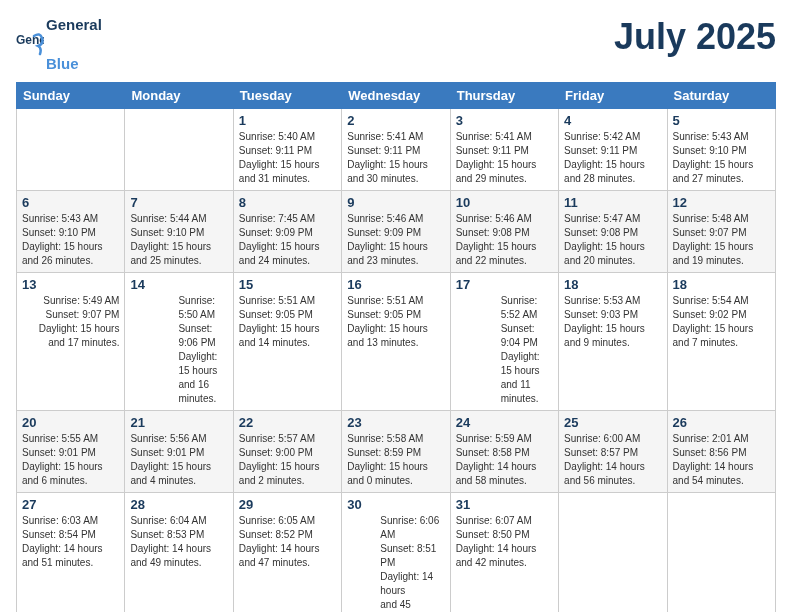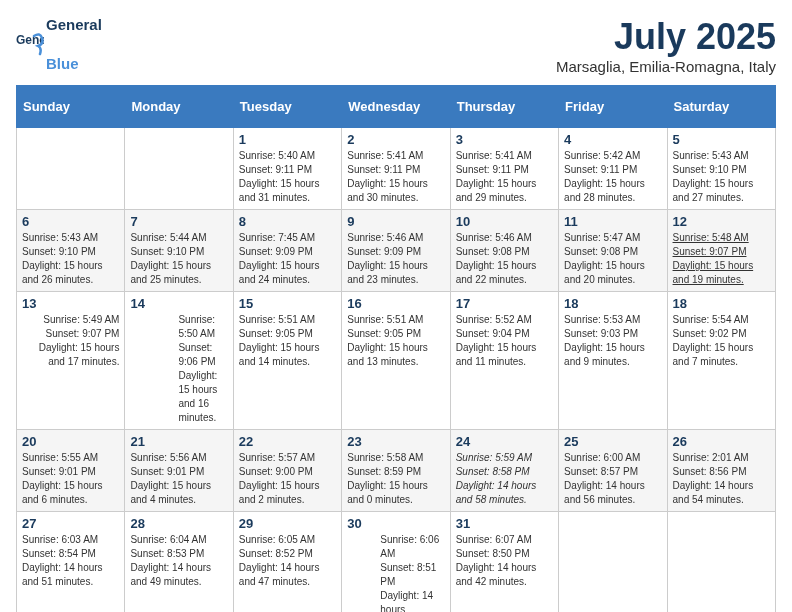--- a/index.html
+++ b/index.html
@@ -41,21 +41,21 @@
     .calendar {
       width: 100%;
       border-collapse: collapse;
       border: 1px solid #ccc;
     }
     .calendar th {
       background-color: #3a7abf;
       color: #fff;
       font-size: 13px;
       font-weight: bold;
-      padding: 13px 6px;
+      padding: 5px 6px;
       border: 1px solid #3a7abf;
       text-align: left;
     }
     .calendar td {
       vertical-align: top;
       border: 1px solid #ccc;
       padding: 4px 5px;
       width: calc(100% / 7);
       min-height: 80px;
       font-size: 10.5px;
@@ -90,21 +90,20 @@
       <text x="0" y="14" font-size="12" font-weight="bold" fill="#1a3a5c">General</text>
       <path d="M18 6 Q24 2 26 8 Q28 14 22 16 Q26 18 24 24" stroke="#4a90d9" stroke-width="2.5" fill="none" stroke-linecap="round"></path>
     </svg>
     <div>
       <div style="font-size:15px;font-weight:bold;color:#1a3a5c;">General</div>
       <div style="font-size:15px;font-weight:bold;color:#4a90d9;margin-top:22px;">Blue</div>
     </div>
   </div>
   <div class="title-block">
     <div class="month-title">July 2025</div>
-    <div class="location">Marsaglia, Emilia-Romagna, Italy</div>
   </div>
 </div>
 
 <table class="calendar">
   <thead>
     <tr>
     <th>Sunday</th>
         <th>Monday</th>
         <th>Tuesday</th>
         <th>Wednesday</th>
@@ -191,21 +190,21 @@
         </td>
         <td>
           <span class="day-number">11</span>
           <div class="day-info" style="white-space: pre-line;">Sunrise: 5:47 AM
 Sunset: 9:08 PM
 Daylight: 15 hours
 and 20 minutes.</div>
         </td>
         <td>
           <span class="day-number">12</span>
-          <div class="day-info" style="white-space: pre-line; text-decoration: underline;">Sunrise: 5:48 AM
+          <div class="day-info" style="white-space: pre-line;">Sunrise: 5:48 AM
 Sunset: 9:07 PM
 Daylight: 15 hours
 and 19 minutes.</div>
         </td>
       </tr>
       <tr>
         <td>
           <span class="day-number">13</span>
           <div class="day-info" style="white-space: pre-line; text-align: right;">Sunrise: 5:49 AM
 Sunset: 9:07 PM
@@ -228,21 +227,21 @@
         </td>
         <td>
           <span class="day-number">16</span>
           <div class="day-info" style="white-space: pre-line;">Sunrise: 5:51 AM
 Sunset: 9:05 PM
 Daylight: 15 hours
 and 13 minutes.</div>
         </td>
         <td>
           <span class="day-number">17</span>
-          <div class="day-info" style="white-space: pre-line;">Sunrise: 5:52 AM
+          <div class="day-info" style="white-space: pre-line; margin-left: 45px;">Sunrise: 5:52 AM
 Sunset: 9:04 PM
 Daylight: 15 hours
 and 11 minutes.</div>
         </td>
         <td>
           <span class="day-number">18</span>
           <div class="day-info" style="white-space: pre-line;">Sunrise: 5:53 AM
 Sunset: 9:03 PM
 Daylight: 15 hours
 and 9 minutes.</div>
@@ -279,21 +278,21 @@
         </td>
         <td>
           <span class="day-number">23</span>
           <div class="day-info" style="white-space: pre-line;">Sunrise: 5:58 AM
 Sunset: 8:59 PM
 Daylight: 15 hours
 and 0 minutes.</div>
         </td>
         <td>
           <span class="day-number">24</span>
-          <div class="day-info" style="white-space: pre-line; font-style: italic;">Sunrise: 5:59 AM
+          <div class="day-info" style="white-space: pre-line;">Sunrise: 5:59 AM
 Sunset: 8:58 PM
 Daylight: 14 hours
 and 58 minutes.</div>
         </td>
         <td>
           <span class="day-number">25</span>
           <div class="day-info" style="white-space: pre-line;">Sunrise: 6:00 AM
 Sunset: 8:57 PM
 Daylight: 14 hours
 and 56 minutes.</div>

